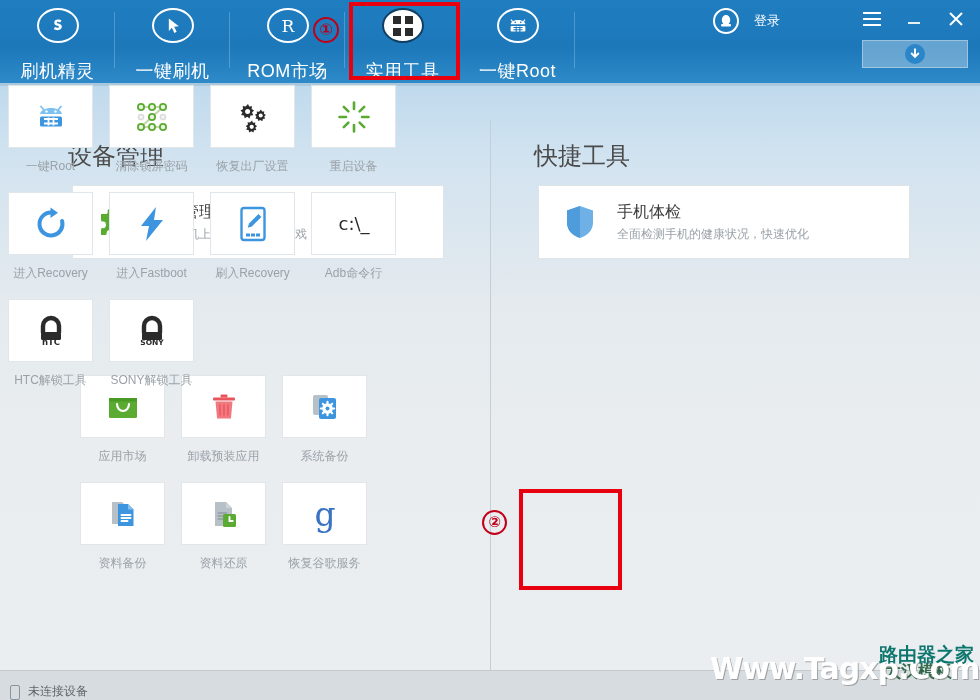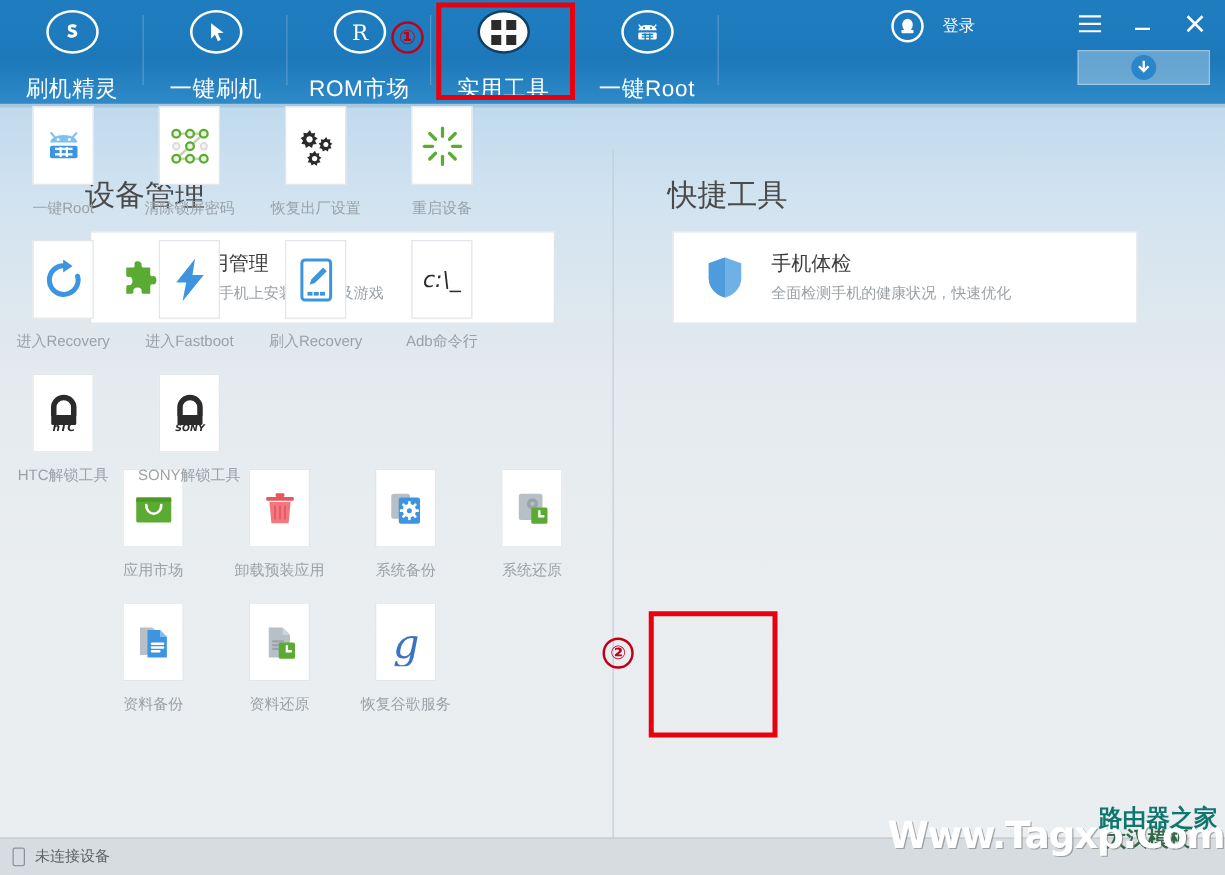--- a/index.html
+++ b/index.html
@@ -116,22 +116,22 @@
 
   
   .tiles { position: absolute; }
   .col-left .tiles { left: 72px; top: 290px; }
   .tile-row { display: flex; margin-bottom: 17px; }
   .tile {
     width: 101px; display: flex; flex-direction: column; align-items: center;
     cursor: pointer; position: relative;
   }
   .tile-box {
-    width: 49px; height: 63px; background: #ffffff; border: 1px solid #e1e6ea;
-    display: flex; align-items: center; justify-content: center; font-style: italic;
+    width: 85px; height: 63px; background: #ffffff; border: 1px solid #e1e6ea;
+    display: flex; align-items: center; justify-content: center;
   }
   .tile-label { font-size: 12px; color: #9aa2a8; margin-top: 10px; white-space: nowrap; }
   .tile.spacer { visibility: hidden; }
 
   
   .hl-tile {
     position: absolute; left: 519px; top: 404px; width: 103px; height: 101px;
     border: 4px solid #e8000f; pointer-events: none;
   }
   .badge-2 {
@@ -139,21 +139,21 @@
     border: 2px solid #c00018; border-radius: 50%;
     color: #c00018; font-size: 15px; font-weight: bold;
     display: flex; align-items: center; justify-content: center;
     font-family: "DejaVu Sans", sans-serif; line-height: 1;
   }
 
   
   .footer {
     position: absolute; bottom: 0; left: 0; width: 980px; height: 30px;
     background: #d7dce0; border-top: 1px solid #c3c9cd;
-    display: flex; align-items: center; padding-left: 10px;
+    display: flex; align-items: flex-end; padding-left: 10px;
   }
   .footer-text { font-size: 12px; color: #5e6468; margin-left: 8px; }
   .footer-phone { width: 10px; height: 15px; border: 1.5px solid #8b949a; border-radius: 2px; }
 
   
   .watermark {
     position: absolute; right: 0px; bottom: 8px; width: 270px; height: 50px;
     pointer-events: none; overflow: hidden;
   }
   .wm-main {
@@ -325,32 +325,20 @@
             <svg width="34" height="34" viewBox="0 0 34 34">
               <rect x="5" y="5" width="15" height="20" rx="2" fill="#b7bfc7"></rect>
               <rect x="11" y="8" width="17" height="21" rx="2" fill="#3d95e0"></rect>
               <circle cx="19.5" cy="18.5" r="5.3" fill="#fff"></circle>
               <circle cx="19.5" cy="18.5" r="2" fill="#3d95e0"></circle>
               <path d="M19.5 11.8v2M19.5 23.2v2M12.8 18.5h2M24.2 18.5h2M14.8 13.8l1.4 1.4M22.8 21.8l1.4 1.4M24.2 13.8l-1.4 1.4M16.2 21.8l-1.4 1.4" stroke="#fff" stroke-width="2.1" stroke-linecap="round"></path>
             </svg>
           </div>
           <div class="tile-label">系统备份</div>
         </div>
-        <div class="tile">
-          <div class="tile-box">
-            <svg width="34" height="34" viewBox="0 0 34 34">
-              <rect x="6" y="5" width="19" height="21" rx="2" fill="#b7bfc7"></rect>
-              <circle cx="17" cy="13" r="4.4" fill="#9aa4ad"></circle>
-              <circle cx="17" cy="13" r="1.7" fill="#b7bfc7"></circle>
-              <rect x="16" y="16" width="13" height="13" rx="1.5" fill="#5bab33"></rect>
-              <path d="M22.5 19v4h3.2" stroke="#fff" stroke-width="1.9" fill="none" stroke-linecap="round"></path>
-            </svg>
-          </div>
-          <div class="tile-label">系统还原</div>
-        </div>
       </div>
 
       <div class="tile-row">
         <div class="tile">
           <div class="tile-box">
             <svg width="34" height="34" viewBox="0 0 34 34">
               <path d="M6 5h10l5 5v17H6z" fill="#b7bfc7"></path>
               <path d="M12 7h10l5.5 5.5V29H12z" fill="#3d95e0"></path>
               <path d="M22 7v5.5h5.5z" fill="#86bdf0"></path>
               <path d="M15.5 18h9M15.5 21h9M15.5 24h6" stroke="#fff" stroke-width="1.9" stroke-linecap="round"></path>

